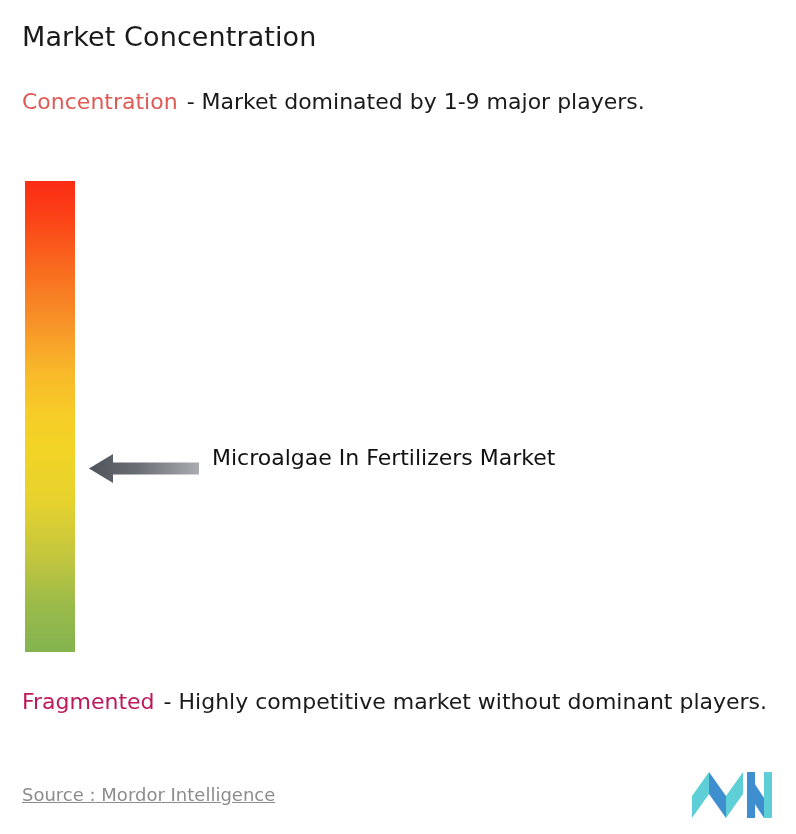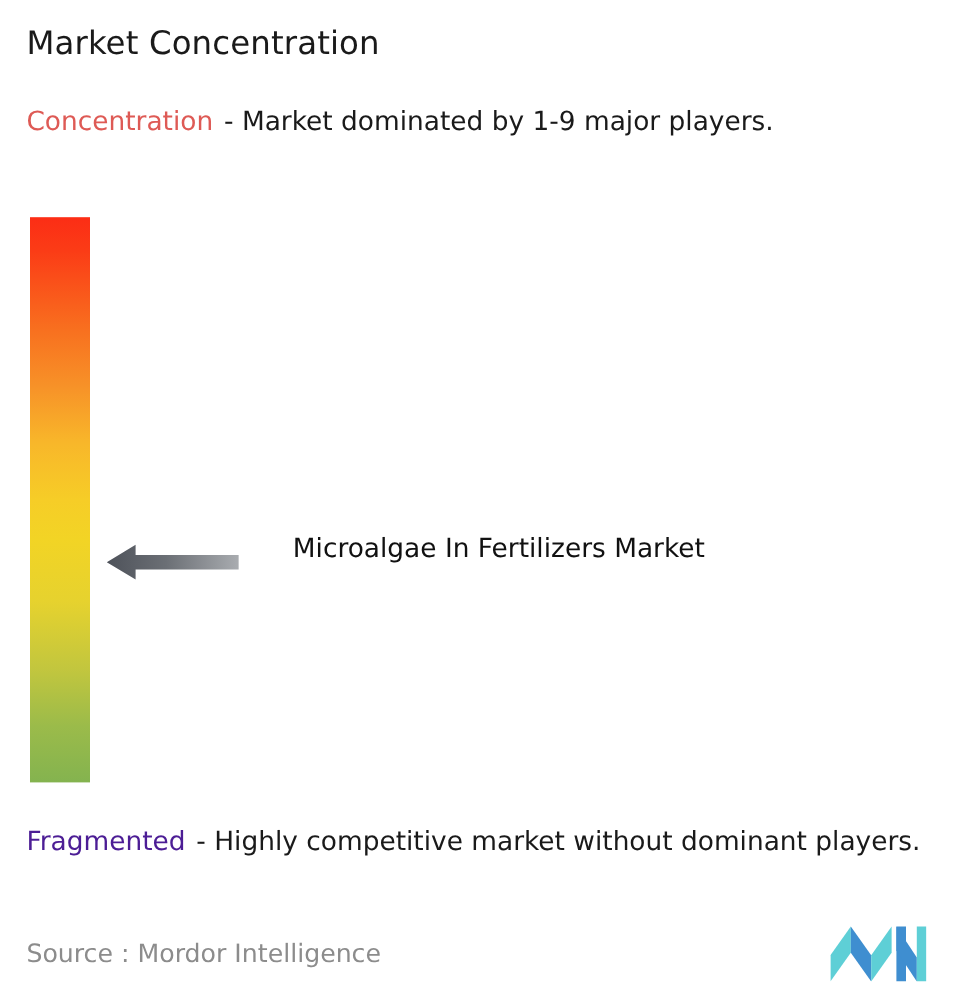--- a/index.html
+++ b/index.html
@@ -56,21 +56,21 @@
     width: 765px;
     font-size: 22px;
     line-height: 31px;
     color: #1a1a1a;
     font-weight: 400;
   }
   .kw-consolidated {
     color: #de5a55;
   }
   .kw-fragmented {
-    color: #4c1d95;
+    color: #be185d;
   }
   .kw-sep {
     display: inline-block;
     width: 9px;
   }
 
   
   .scale-bar {
     position: absolute;
     left: 25px;
@@ -106,33 +106,33 @@
   
   .pointer-label {
     position: absolute;
     left: 212px;
     top: 440px;
     width: 430px;
     font-size: 22px;
     line-height: 35px;
     color: #111111;
     font-weight: 400;
-    margin-left: 32px;
   }
 
   
   .source-line {
     position: absolute;
     left: 22px;
     top: 781px;
-    font-size: 21px;
+    font-size: 18px;
     line-height: 28px;
     color: #8c8c8c;
     font-weight: 400;
     white-space: nowrap;
+    text-decoration: underline;
   }
   .source-line .src-label { color: #8c8c8c; }
   .source-line .src-value { color: #8c8c8c; }
 
   
   .brand-logo {
     position: absolute;
     left: 692px;
     top: 768px;
     width: 80px;

